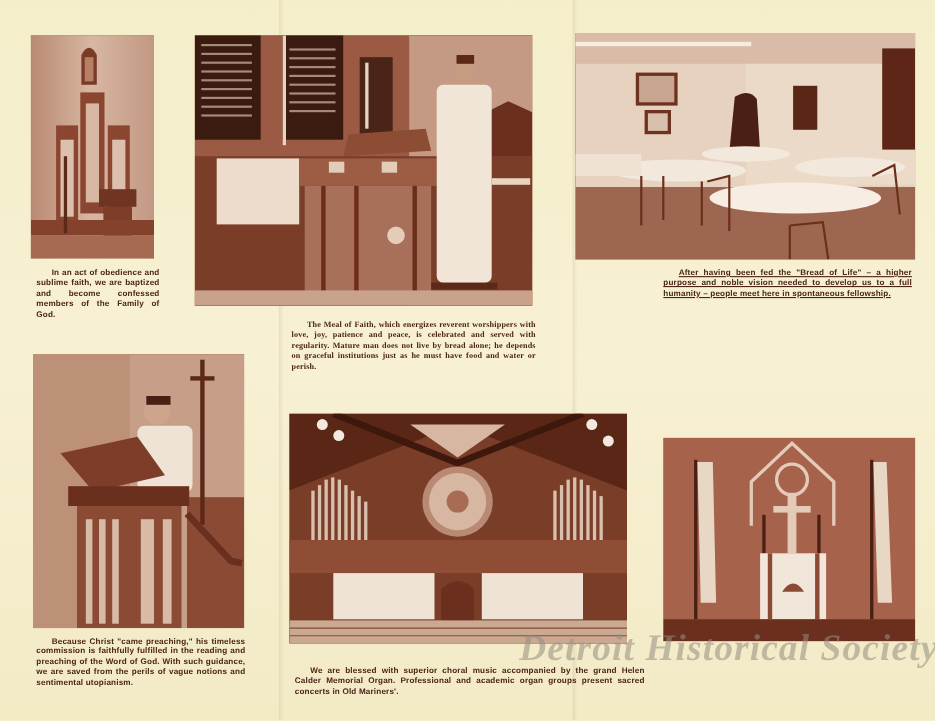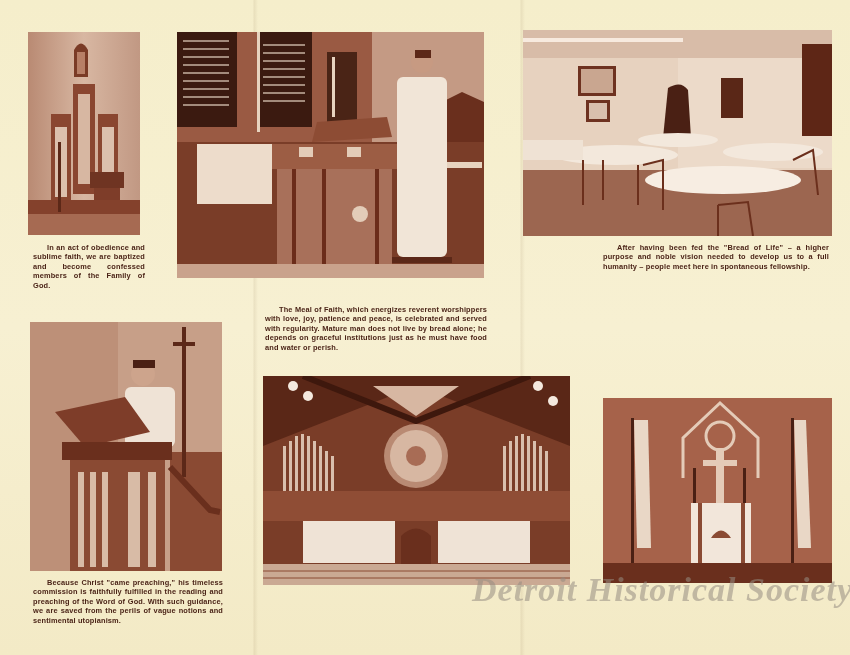--- a/index.html
+++ b/index.html
@@ -116,21 +116,21 @@
       <rect x="170" y="115" width="14" height="10" fill="#e3ccb8"></rect>
       <path d="M140 90 L210 85 L215 105 L135 110 Z" fill="#8d4c34"></path>
       <rect x="220" y="45" width="50" height="180" rx="6" fill="#f1e5d7"></rect>
       <circle cx="245" cy="30" r="11" fill="#c79a82"></circle>
       <rect x="238" y="18" width="16" height="8" fill="#5c2818"></rect>
       <rect x="215" y="225" width="60" height="6" fill="#5c2818"></rect>
       <rect x="270" y="130" width="35" height="6" fill="#e7d3bf"></rect>
       <rect x="0" y="232" width="307" height="14" fill="#c9a28c"></rect>
     </svg>
   </div>
-  <div class="caption" style="left:265px;top:305px;width:222px;">
+  <div class="caption" style="left:265px;top:290px;width:222px;font-family:Liberation Serif, serif;">
     <p>The Meal of Faith, which energizes reverent worshippers with love, joy, patience and peace, is celebrated and served with regularity.  Mature man does not live by bread alone; he depends on graceful institutions just as he must have food and water or perish.</p>
   </div>
 
   <div class="photo" style="left:523px;top:30px;width:309px;height:206px;">
     <svg viewBox="0 0 309 206" preserveAspectRatio="none">
       <rect width="309" height="206" fill="#e7d2bf"></rect>
       <rect x="0" y="0" width="309" height="28" fill="#d8bca8"></rect>
       <rect x="0" y="8" width="160" height="4" fill="#f7eadf"></rect>
       <rect x="155" y="28" width="154" height="110" fill="#ecdac9"></rect>
       <rect x="55" y="36" width="38" height="30" fill="#6e3220"></rect>
@@ -147,21 +147,21 @@
       <ellipse cx="200" cy="150" rx="78" ry="14" fill="#f7ede2"></ellipse>
       <rect x="0" y="110" width="60" height="20" fill="#efe2d4"></rect>
       <g fill="none" stroke="#6b2f1c" stroke-width="2">
         <path d="M60 130 L60 175 M80 130 L80 170 M115 135 L115 175"></path>
         <path d="M120 135 L140 130 L140 180"></path>
         <path d="M195 175 L225 172 L230 206 M195 175 L195 206"></path>
         <path d="M270 130 L290 120 L295 165"></path>
       </g>
     </svg>
   </div>
-  <div class="caption" style="left:603px;top:243px;width:226px;">
+  <div class="caption" style="left:603px;top:243px;width:226px;text-decoration:underline;">
     <p>After having been fed the "Bread of Life" – a higher purpose and noble vision needed to develop us to a full humanity – people meet here in spontaneous fellowship.</p>
   </div>
 
   <div class="photo" style="left:30px;top:322px;width:192px;height:249px;">
     <svg viewBox="0 0 192 249" preserveAspectRatio="none">
       <rect width="192" height="249" fill="#c79f88"></rect>
       <rect x="0" y="0" width="88" height="249" fill="#bd9078"></rect>
       <rect x="140" y="130" width="52" height="119" fill="#8a4a33"></rect>
       <rect x="152" y="5" width="4" height="150" fill="#5c2818"></rect>
       <rect x="143" y="20" width="22" height="4" fill="#5c2818"></rect>
@@ -222,20 +222,23 @@
       <g stroke="#8a4a33" stroke-width="1">
           <line x1="0" y1="195" x2="307" y2="195"></line>
           <line x1="0" y1="202" x2="307" y2="202"></line>
         </g>
       <circle cx="30" cy="10" r="5" fill="#f4e9de"></circle>
         <circle cx="45" cy="20" r="5" fill="#f4e9de"></circle>
       <circle cx="275" cy="10" r="5" fill="#f4e9de"></circle>
         <circle cx="290" cy="25" r="5" fill="#f4e9de"></circle>
     </svg>
   </div>
+  <div class="caption" style="left:268px;top:605px;width:318px;">
+    <p>We are blessed with superior choral music accompanied by the grand Helen Calder Memorial Organ.  Professional and academic organ groups present sacred concerts in Old Mariners'.</p>
+  </div>
 
   <div class="photo" style="left:603px;top:398px;width:229px;height:185px;">
     <svg viewBox="0 0 229 185" preserveAspectRatio="none">
       <rect width="229" height="185" fill="#a6624a"></rect>
       <path d="M80 80 L80 40 L117 5 L155 40 L155 80" stroke="#e4cbb8" stroke-width="3" fill="none"></path>
       <circle cx="117" cy="38" r="14" stroke="#e4cbb8" stroke-width="3" fill="none"></circle>
       <rect x="113" y="50" width="8" height="55" fill="#e4cbb8"></rect>
       <rect x="100" y="62" width="34" height="6" fill="#e4cbb8"></rect>
       <rect x="90" y="70" width="3" height="35" fill="#4a2014"></rect>
       <rect x="140" y="70" width="3" height="35" fill="#4a2014"></rect>

